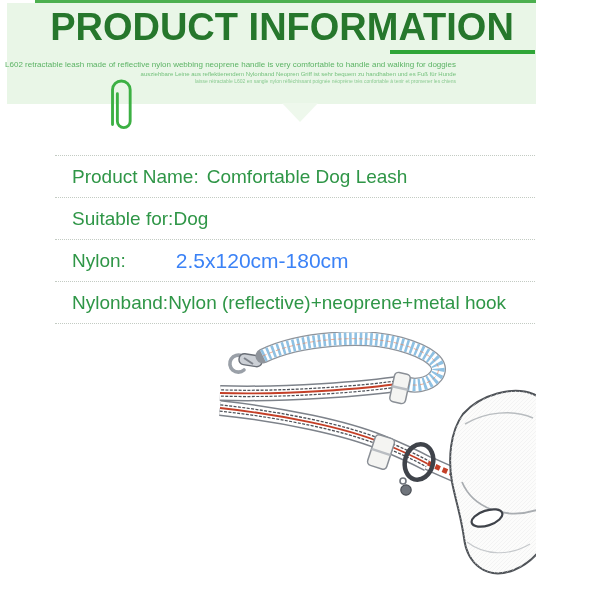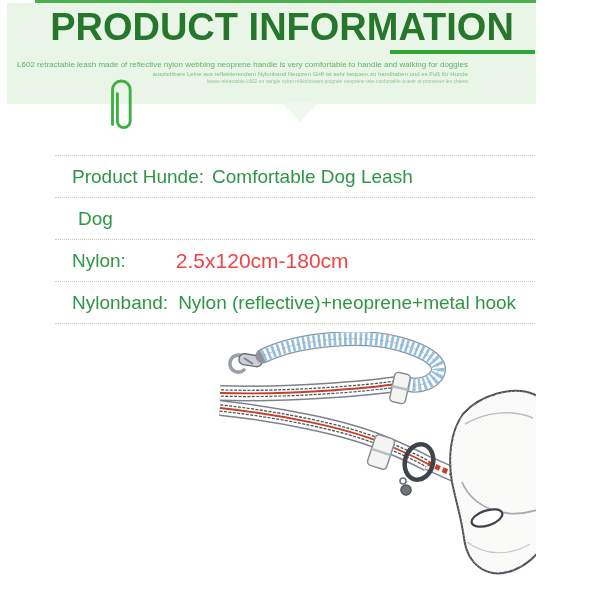--- a/index.html
+++ b/index.html
@@ -8,37 +8,37 @@
 
   
   .top-strip{position:absolute;left:35px;top:0;width:505px;height:4px;background:#4cb04f;}
   .panel{position:absolute;left:7px;top:3px;width:586px;height:101px;background:#e9f6e7;}
   .panel-triangle{position:absolute;left:282px;top:103px;width:0;height:0;
     border-left:18px solid transparent;border-right:18px solid transparent;
     border-top:19px solid #eef8ec;}
   .title{position:absolute;left:0;right:0;top:6px;text-align:center;padding-left:28px;
     font-size:38px;font-weight:bold;color:#26772c;letter-spacing:0px;white-space:nowrap;}
   .title-underline{position:absolute;left:390px;top:50px;width:145px;height:4px;background:#2fa637;}
-  .desc{position:absolute;right:68px;top:60px;text-align:right;color:#5bb364;}
+  .desc{position:absolute;right:80px;top:60px;text-align:right;color:#5bb364;}
   .desc-en{font-size:8px;line-height:10px;color:#5bb364;}
   .desc-de{font-size:6px;line-height:8px;color:#74c17c;}
   .desc-fr{font-size:5px;line-height:7px;color:#8bcb92;}
   .paperclip{position:absolute;left:105px;top:76px;width:36px;height:64px;}
 
   
   .specs{position:absolute;left:55px;top:155px;width:490px;}
   .spec-row{height:41px;border-top:1px dotted #c3cbc3;display:flex;align-items:center;
     padding-left:17px;font-size:19px;color:#2f9647;}
   .spec-row:last-child{border-bottom:1px dotted #c3cbc3;}
   .spec-label{white-space:nowrap;}
   .spec-value{white-space:nowrap;}
   .spec-row:nth-child(1) .spec-value{margin-left:8px;}
-  .spec-row:nth-child(2) .spec-value{margin-left:6px;}
-  .spec-row:nth-child(3) .spec-value{margin-left:50px;color:#ef4444;font-size:21px;}
-  .spec-row:nth-child(4) .spec-value{margin-left:10px;}
+  .spec-row:nth-child(2) .spec-value{margin-left:0;}
+  .spec-row:nth-child(3) .spec-value{margin-left:50px;color:#3b82f6;font-size:21px;}
+  .spec-row:nth-child(4) .spec-value{}
 
   
   .photo{position:absolute;left:215px;top:332px;width:360px;height:255px;}
 </style>
 </head>
 <body>
 
 <div class="stage">
 
   <div class="top-strip"></div>
@@ -51,24 +51,25 @@
     <div class="desc-de">ausziehbare Leine aus reflektierendem Nylonband Neopren Griff ist sehr bequem zu handhaben und es Fuß für Hunde</div>
     <div class="desc-fr">laisse rétractable L602 en sangle nylon réfléchissant poignée néoprène très confortable à tenir et promener les chiens</div>
   </div>
 
   <svg class="paperclip" viewBox="0 0 30 58">
     <path d="M5.5 44 V12.5 A8 8 0 0 1 21.5 12.5 V41 A5.8 5.8 0 0 1 9.9 41 V16" fill="none" stroke="#3cb043" stroke-width="2.6" stroke-linecap="round"></path>
   </svg>
 
   <div class="specs">
     <div class="spec-row">
-      <span class="spec-label">Product Hunde:</span>
+      <span class="spec-label">Product Name:</span>
       <span class="spec-value">Comfortable Dog Leash</span>
     </div>
     <div class="spec-row">
+      <span class="spec-label">Suitable for:</span>
       <span class="spec-value">Dog</span>
     </div>
     <div class="spec-row">
       <span class="spec-label">Nylon:</span>
       <span class="spec-value">2.5x120cm-180cm</span>
     </div>
     <div class="spec-row">
       <span class="spec-label">Nylonband:</span>
       <span class="spec-value">Nylon (reflective)+neoprene+metal hook</span>
     </div>

